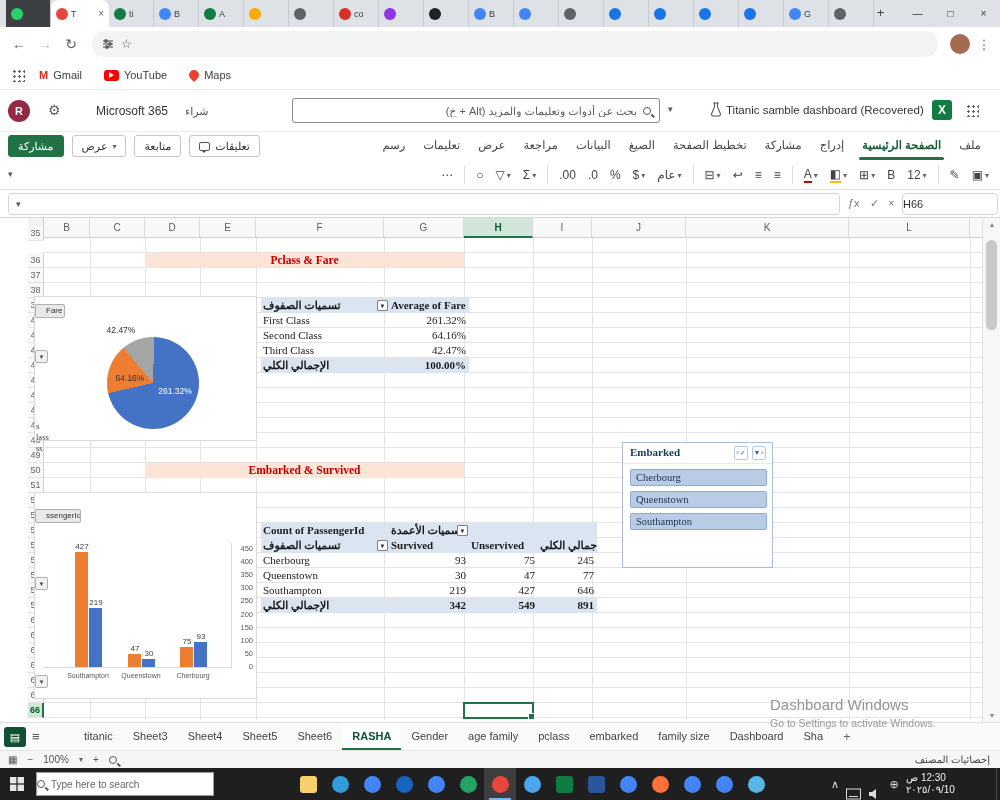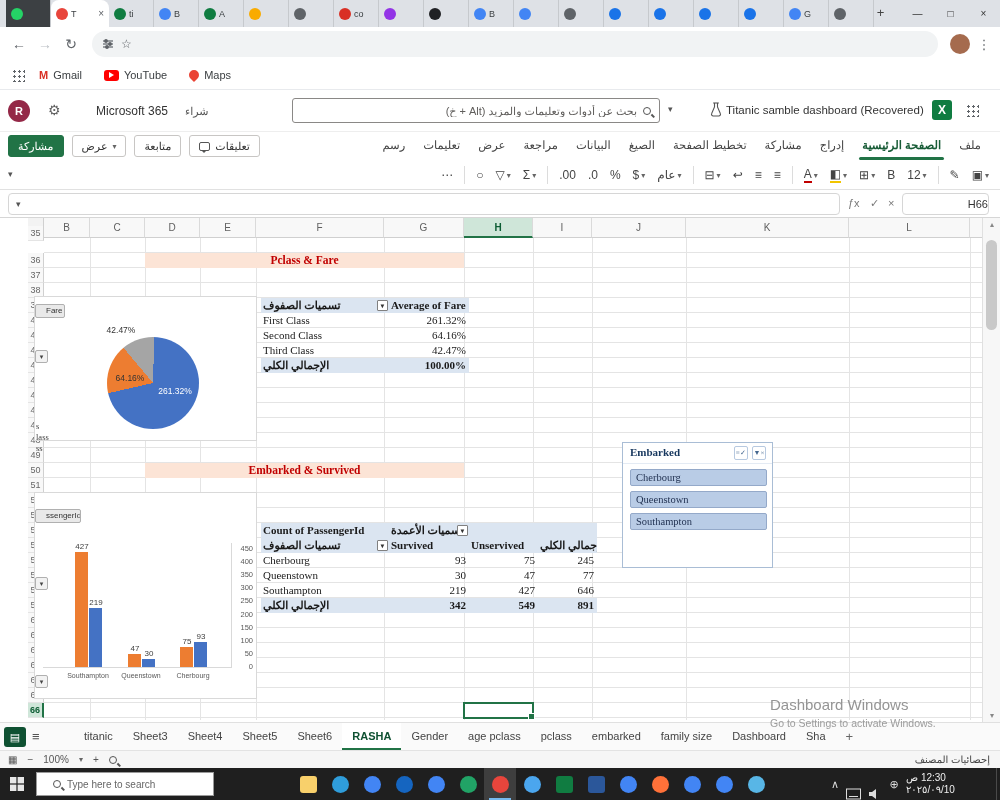--- a/index.html
+++ b/index.html
@@ -68,21 +68,21 @@
 .tglyph.red-ul{border-bottom:2px solid #c00000;line-height:13px}
 .tglyph.yel-ul{border-bottom:2px solid #f2c500;line-height:13px}
 .tglyph.lens{position:relative}
 .tsep{width:1px;height:18px;background:#dcdcdc;margin:0 4px}
 #tb-collapse{position:absolute;left:8px;top:9px;font-size:9px;color:#555}
 
 #formulabar{position:absolute;top:190px;left:0;width:1000px;height:28px;background:#fff;border-bottom:1px solid #d6d6d6}
 #fx-input{position:absolute;left:8px;top:3px;width:832px;height:22px;border:1px solid #d6d6d6;border-radius:4px}
 #fb-chev{position:absolute;left:16px;top:9px;font-size:9px;color:#555}
 .fbico{position:absolute;top:7px;font-size:11px;color:#777}
-#namebox{position:absolute;left:902px;top:3px;width:87px;height:22px;border:1px solid #d6d6d6;border-radius:4px;text-align:right;line-height:20px;font-size:11px;color:#333}
+#namebox{position:absolute;left:902px;top:3px;width:96px;height:22px;border:1px solid #d6d6d6;border-radius:4px;text-align:left;line-height:20px;font-size:11px;color:#333}
 
 #sheet{position:absolute;top:218px;left:0;width:1000px;height:504px;background:#fff}
 #colheaderbg{position:absolute;left:28px;top:0;width:954px;height:20px;background:#f8f8f8;border-bottom:1px solid #d0d0d0}
 #corner{position:absolute;left:28px;top:0;width:16px;height:20px;background:#f3f3f3;border-right:1px solid #d0d0d0;border-bottom:1px solid #d0d0d0}
 .colh{position:absolute;top:0;height:20px;line-height:20px;text-align:center;font-size:10px;color:#5f5f5f;border-right:1px solid #dadada;background:#f8f8f8;border-bottom:1px solid #d0d0d0}
 .colh.sel{background:#cfe6d9;color:#0c5c33;font-weight:bold;border-bottom:2px solid #217346}
 .rowh{position:absolute;left:28px;width:16px;height:15px;line-height:15px;text-align:center;font-size:9px;color:#666;background:#f8f8f8;border-right:1px solid #d0d0d0;border-bottom:1px solid #e4e4e4}
 .rowh.sel{background:#cfe6d9;color:#0c5c33;font-weight:bold;border-right:2px solid #217346}
 #gridarea{position:absolute;left:44px;top:20px;width:938px;height:482px;overflow:hidden;background-image:repeating-linear-gradient(to bottom,transparent 0 14px,#e4e4e4 14px 15px)}
 .vline{position:absolute;top:0;width:1px;height:482px;background:#e4e4e4}
@@ -129,21 +129,21 @@
 .stab{padding:0 10px;line-height:27px;font-size:11px;color:#444;white-space:nowrap}
 .stab.active{font-weight:bold;color:#0f5132;background:#fff;box-shadow:inset 0 -3px 0 #217346}
 .stab.add{color:#666;font-size:13px}
 
 #statusbar{position:absolute;top:750px;left:0;width:1000px;height:18px;background:#f6f6f6;border-top:1px solid #e3e3e3;display:flex;align-items:center;padding:0 8px;gap:10px;font-size:10px;color:#555}
 #stats{position:absolute;right:10px;top:0;line-height:17px;font-size:10px;color:#444}
 .sbico{font-size:10px;color:#555}
 
 #taskbar{position:absolute;top:768px;left:0;width:1000px;height:32px;background:#1f1f1f}
 #startbtn{position:absolute;left:10px;top:9px}
-#tsearch{position:absolute;left:36px;top:4px;width:178px;height:24px;background:#fff;display:flex;align-items:center;gap:6px;padding:0 16px;border:1px solid #9a9a9a}
+#tsearch{position:absolute;left:36px;top:4px;width:178px;height:24px;background:#fff;display:flex;align-items:center;gap:6px;padding:0 0;border:1px solid #9a9a9a}
 #tsearch input{border:none;outline:none;font-size:10px;color:#555;flex:1;font-family:"Liberation Sans",sans-serif}
 #tsearch input::placeholder{color:#666}
 .lenssm{width:8px;height:8px;border:1.5px solid #555;border-radius:50%;position:relative;flex:none}
 .lenssm::after{content:"";position:absolute;left:7px;top:7px;width:4px;height:1.5px;background:#555;transform:rotate(45deg)}
 #taskbar-apps{position:absolute;left:292px;top:0;display:flex}
 .tapp{width:32px;height:32px;display:flex;align-items:center;justify-content:center;position:relative}
 .tapp.active{background:rgba(255,255,255,.14)}
 .tapp.active::after{content:"";position:absolute;left:5px;right:5px;bottom:0;height:2px;background:#76b9ed}
 .tappicon{width:17px;height:17px;border-radius:50%}
 .tray{position:absolute;top:0;height:32px;line-height:32px;color:#ddd;font-size:11px;text-align:center}
@@ -606,21 +606,21 @@
   <span id="greennav">▤</span>
   <span id="tabmenu">≡</span>
   <div id="sheettab-list">
       <span class="stab">titanic</span>
       <span class="stab">Sheet3</span>
       <span class="stab">Sheet4</span>
       <span class="stab">Sheet5</span>
       <span class="stab">Sheet6</span>
       <span class="stab active">RASHA</span>
       <span class="stab">Gender</span>
-      <span class="stab">age pclass</span>
+      <span class="stab">age family</span>
       <span class="stab">pclass</span>
       <span class="stab">embarked</span>
       <span class="stab">family size</span>
       <span class="stab">Dashboard</span>
       <span class="stab">Sha</span>
       <span class="stab add">+</span>
     </div>
 
 </div>
 

